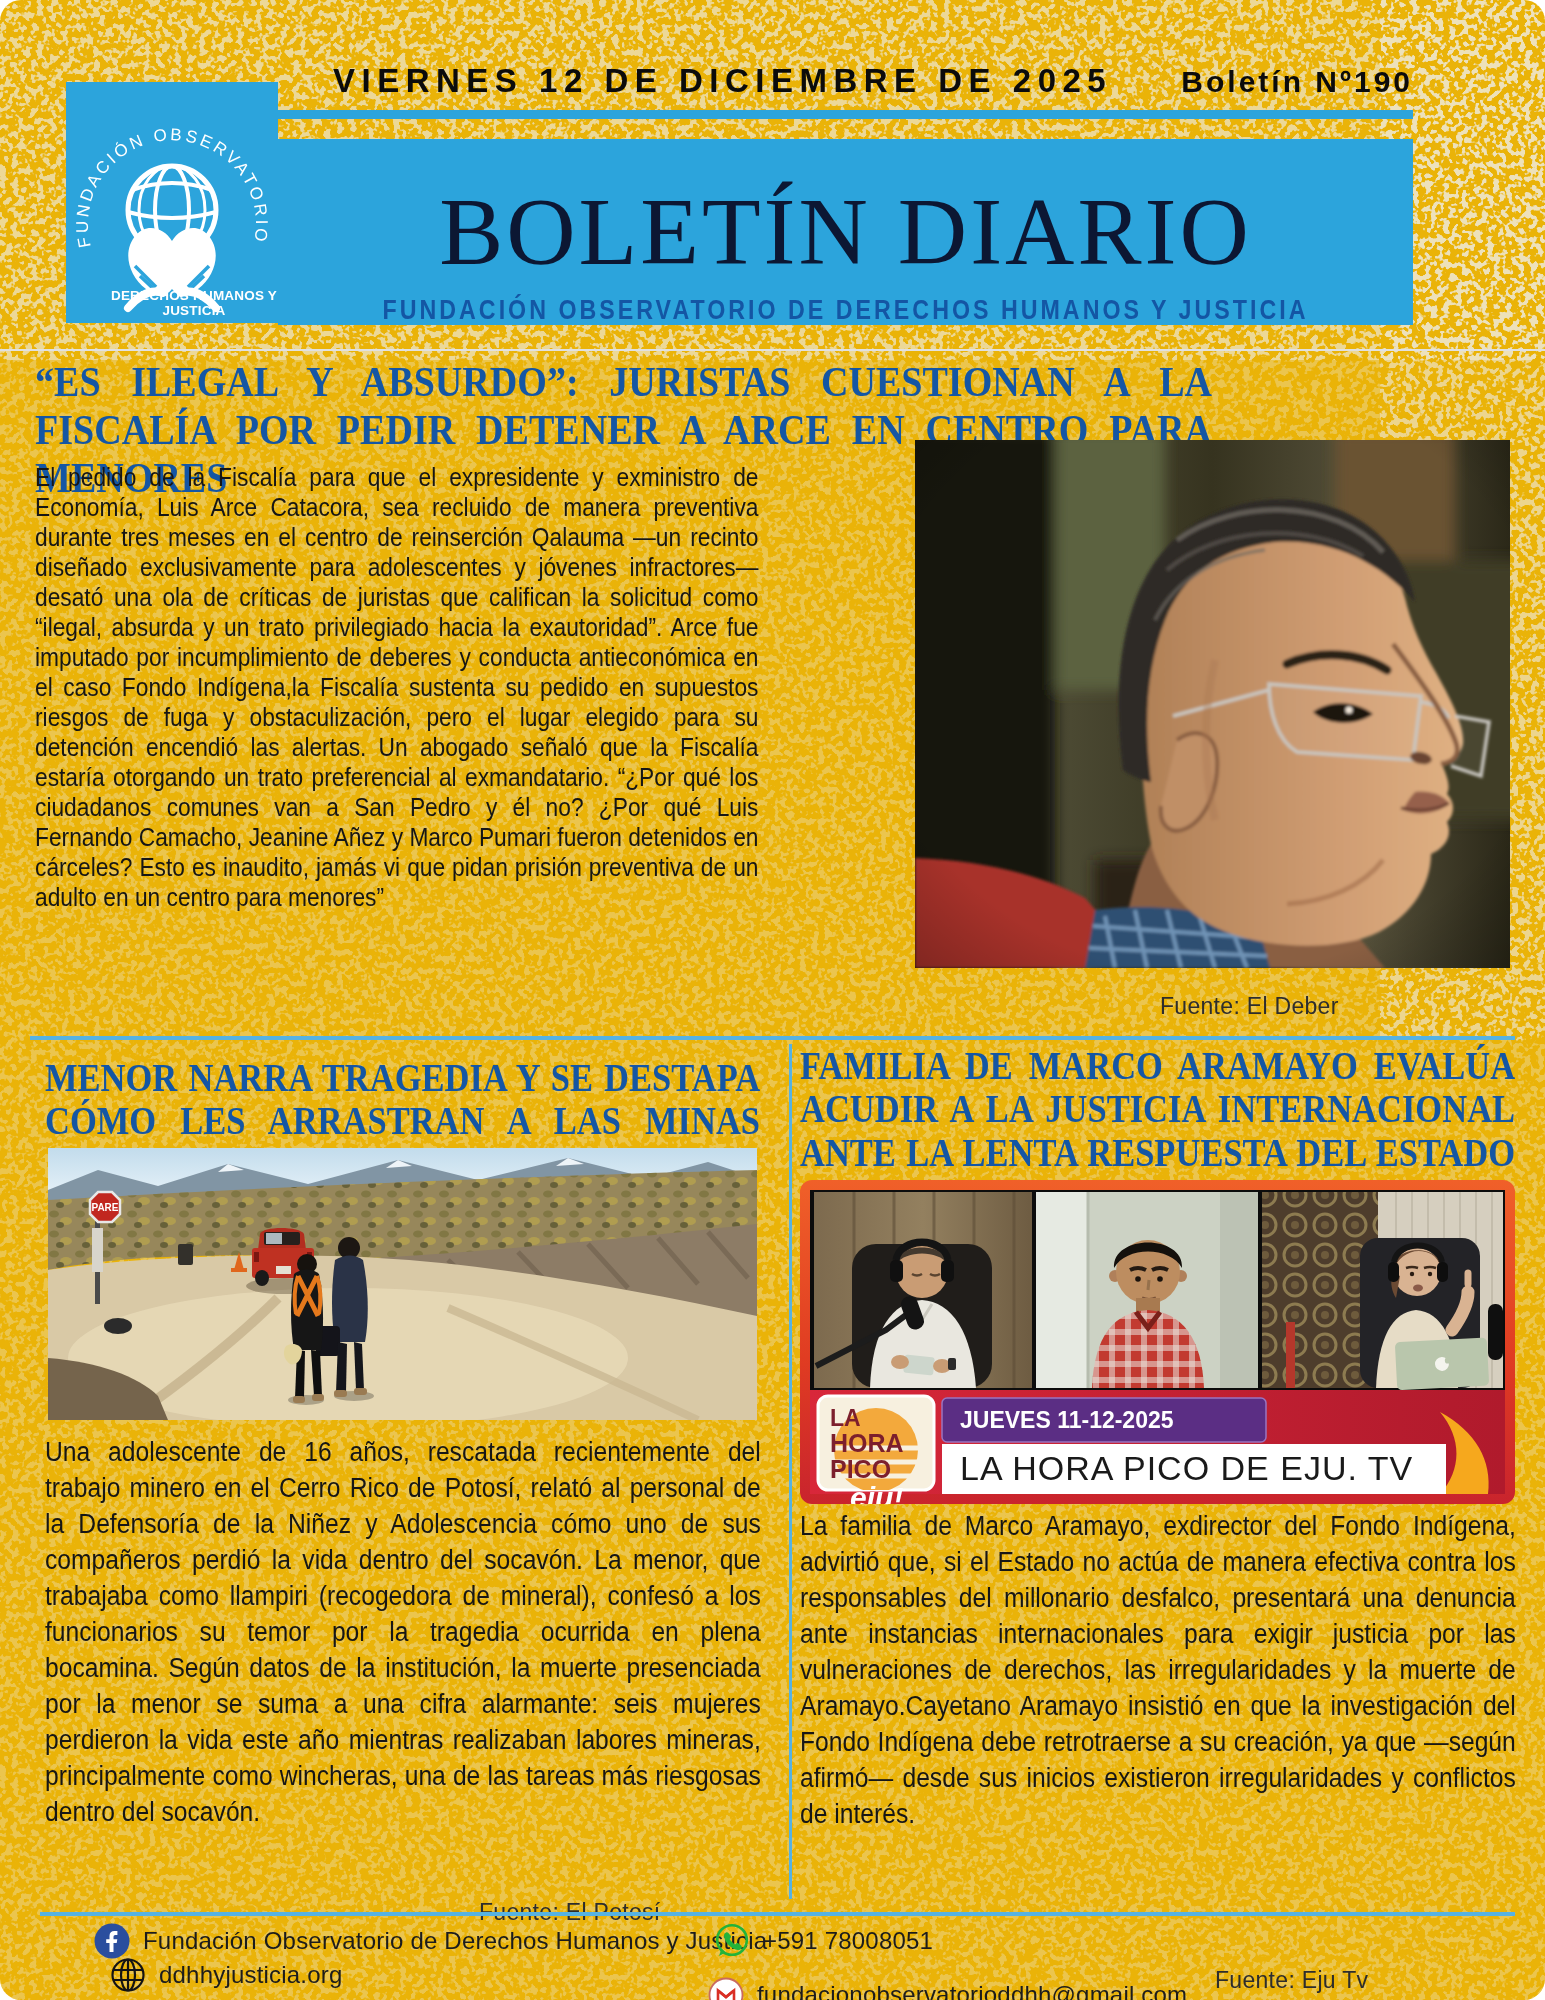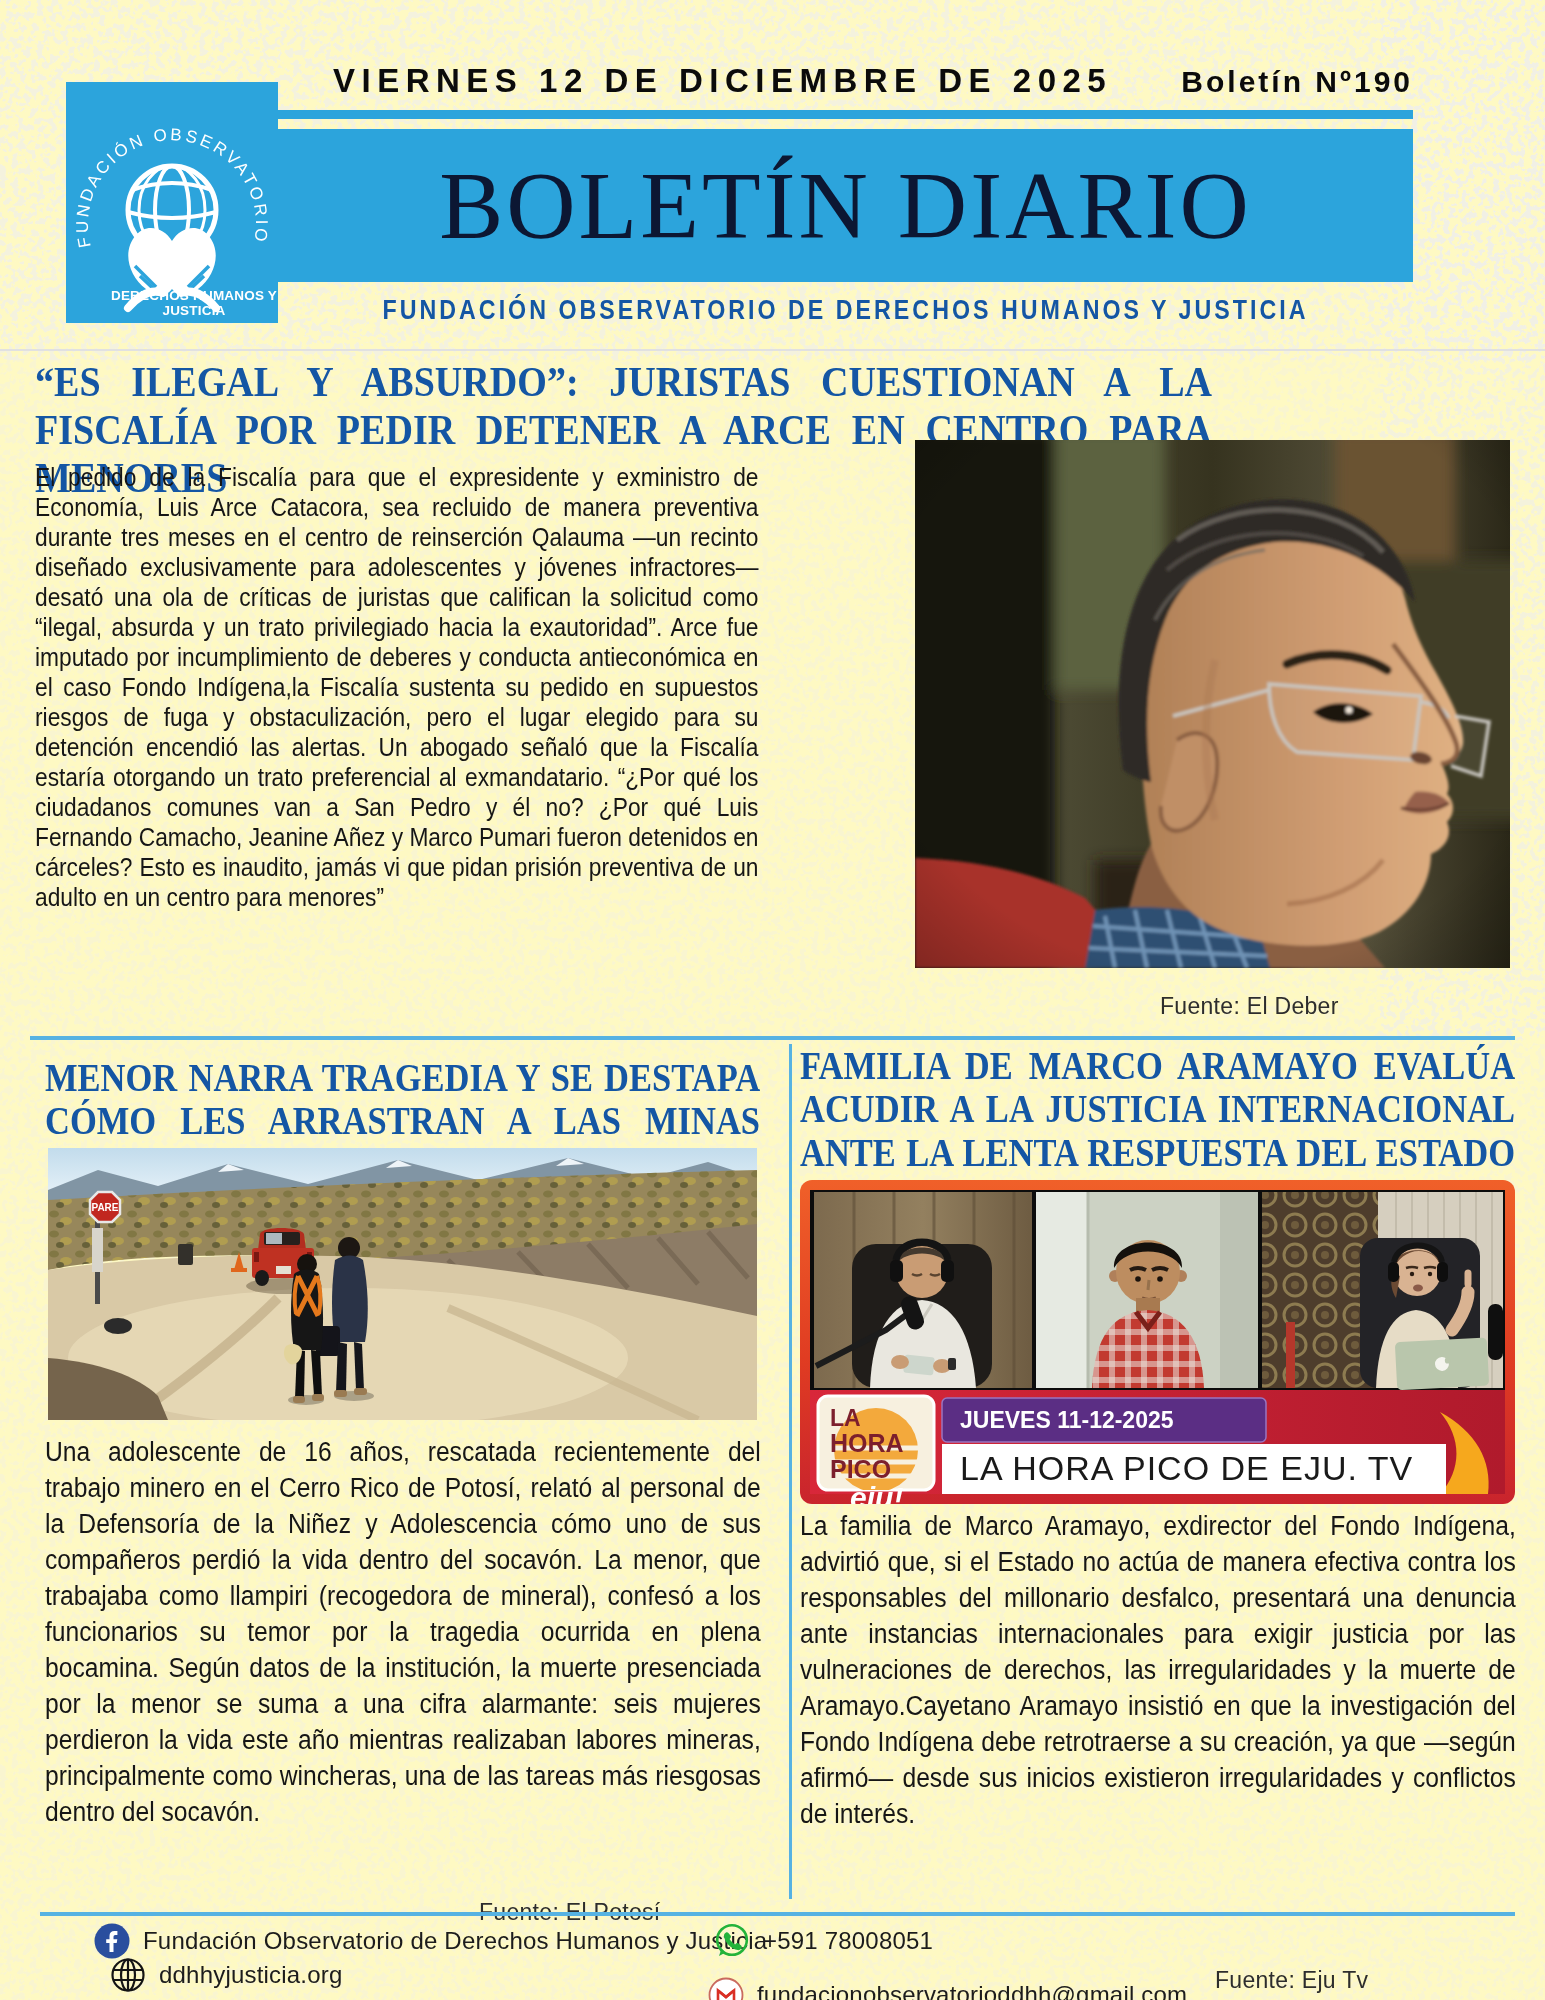--- a/index.html
+++ b/index.html
@@ -4,34 +4,34 @@
 <style>
   :root{
     --brand-blue:#2CA4DC;
     --headline-blue:#1456A4;
     --masthead-navy:#0C1733;
     --rule-blue:#56B2E2;
   }
   *{margin:0;padding:0;box-sizing:border-box;}
   html,body{background:#ffffff;}
   .page{
-    position:relative;width:1545px;height:2000px;background:#fef9c3;overflow:hidden;
-    font-family:"Liberation Sans",sans-serif;color:#141414;
+    position:relative;width:1545px;height:2000px;background:#eab308;overflow:hidden;
+    font-family:"Liberation Sans",sans-serif;color:#141414;border-radius:21px;
   }
   .page svg text{font-family:"Liberation Sans",sans-serif;}
   .abs{position:absolute;}
   .speckle{position:absolute;left:0;top:0;z-index:0;pointer-events:none;}
   .layer{position:absolute;left:0;top:0;width:100%;height:100%;z-index:1;}
 
   
   .date-row{position:absolute;left:333px;top:62px;width:1080px;display:flex;justify-content:space-between;align-items:baseline;}
   .date-left{font-weight:bold;font-size:33px;letter-spacing:6.5px;color:#0b0b0b;white-space:nowrap;}
   .date-right{font-weight:bold;font-size:30px;letter-spacing:3px;color:#0b0b0b;white-space:nowrap;}
   .thin-rule{position:absolute;left:278px;top:110px;width:1135px;height:9px;background:var(--brand-blue);}
-  .banner{position:absolute;left:278px;top:129px;width:1135px;height:153px;background:var(--brand-blue);display:flex;align-items:center;justify-content:center;}
+  .banner{position:absolute;left:278px;top:139px;width:1135px;height:186px;background:var(--brand-blue);display:flex;align-items:center;justify-content:center;}
   .banner-title{font-family:"Liberation Serif",serif;font-size:96px;letter-spacing:3px;color:var(--masthead-navy);line-height:1;}
   .subtitle{position:absolute;left:278px;top:295px;width:1135px;text-align:center;font-weight:bold;font-size:27px;letter-spacing:3.5px;color:var(--headline-blue);transform:scaleX(0.86);transform-origin:center top;}
   .mast-divider{position:absolute;left:0;top:349px;width:1545px;height:2px;background:#e1e1e1;}
   .logo{position:absolute;left:66px;top:82px;width:212px;height:241px;background:var(--brand-blue);color:var(--brand-blue);}
   .logo-base{position:absolute;left:0;bottom:5px;width:100%;text-align:center;font-weight:bold;font-size:13.5px;color:#ffffff;letter-spacing:0.2px;margin-left:22px;}
 
   
   .headline{font-family:"Liberation Serif",serif;font-weight:bold;color:var(--headline-blue);text-align:justify;transform:scaleX(0.885);transform-origin:left top;}
   .lead-headline{position:absolute;left:35px;top:358px;width:1330px;font-size:43px;line-height:1.12;text-align-last:left;}
   .col-headline{font-size:39px;line-height:1.11;text-align-last:justify;}

